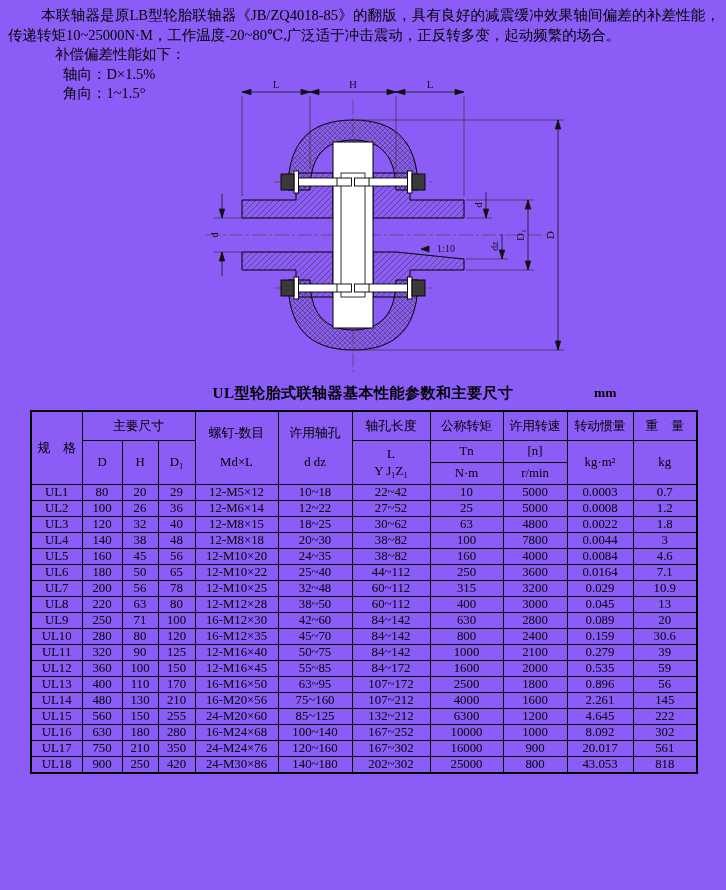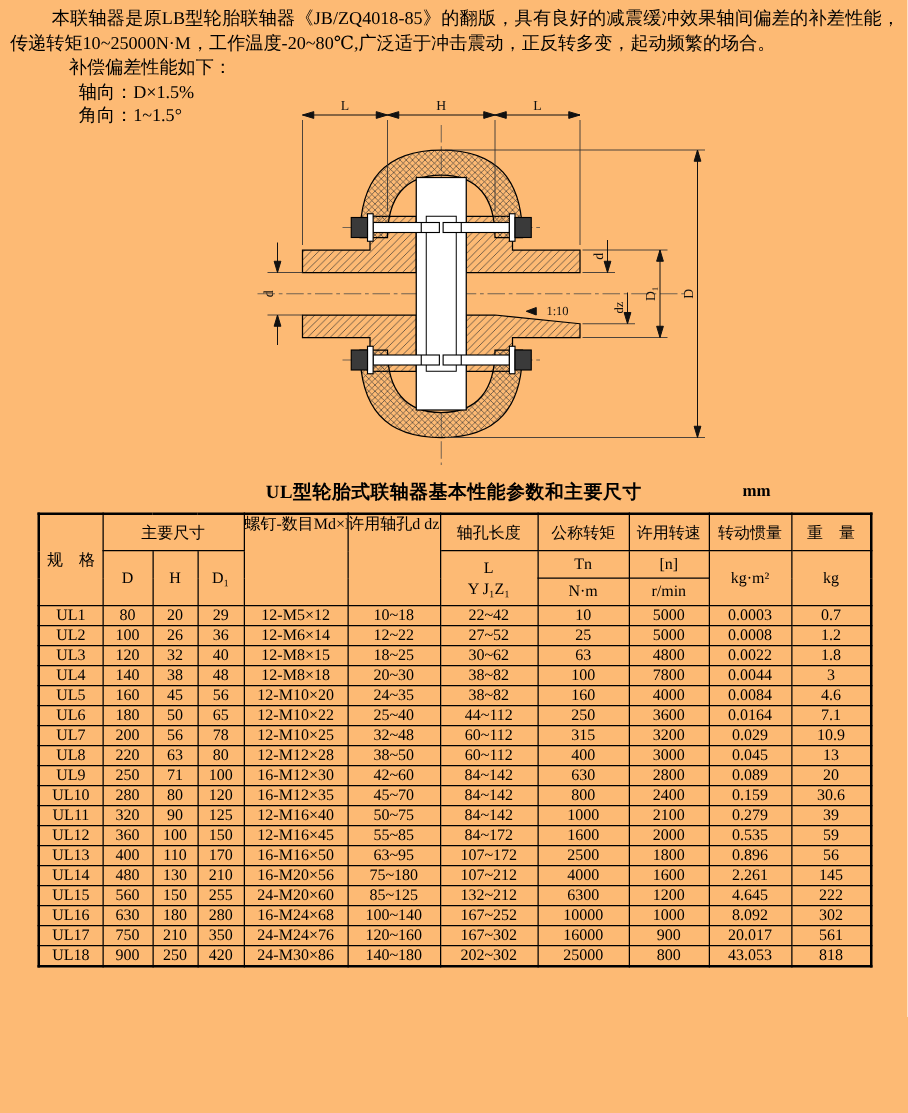--- a/index.html
+++ b/index.html
@@ -1,17 +1,17 @@
 <!DOCTYPE html>
 <html><head>
 <meta charset="utf-8">
 <style>
   html,body{margin:0;padding:0;background:#fff;}
   .page{
-    position:relative;width:726px;height:890px;background:#fdba74;color:#000;
+    position:relative;width:726px;height:890px;background:#8b5cf6;color:#000;
     font-family:"Liberation Serif","DejaVu Serif",serif;overflow:hidden;
   }
   
   .intro{padding:6px 8px 0 8px;}
   .intro p{margin:0;font-size:14.5px;line-height:19.6px;}
   .para{text-indent:2.3em;text-align:justify;width:712px;}
   .offset-head{margin-left:47px !important;}
   .offset-item{margin-left:55px !important;}
   
   .drawing{position:absolute;left:0;top:78px;width:726px;height:310px;}
@@ -28,21 +28,21 @@
   }
   table.spec td{
     border:1px solid #000;text-align:center;vertical-align:middle;
     padding:0;line-height:1.15;overflow:hidden;white-space:nowrap;
   }
   table.spec{border:2px solid #000;}
   tr.h1 td{height:28px;}
   tr.h2 td{height:21px;}
   tr.h3 td{height:21px;margin-top:48px;}
   td.stacked-cell{height:72px;}
-  .stacked-cell .inner{display:flex;flex-direction:row;justify-content:space-evenly;height:72px;}
+  .stacked-cell .inner{display:flex;flex-direction:column;justify-content:space-evenly;height:72px;}
   .two-line .inner{display:flex;flex-direction:column;justify-content:center;gap:2px;height:100%;}
   tbody.rows tr{height:16px;}
 </style>
 </head>
 <body>
 
 <div class="page">
 
   <div class="intro">
     <p class="para">本联轴器是原LB型轮胎联轴器《JB/ZQ4018-85》的翻版，具有良好的减震缓冲效果轴间偏差的补差性能，传递转矩10~25000N·M，工作温度-20~80℃,广泛适于冲击震动，正反转多变，起动频繁的场合。</p>
@@ -395,21 +395,21 @@
           <td>1800</td>
           <td>0.896</td>
           <td>56</td>
         </tr>
         <tr>
           <td>UL14</td>
           <td>480</td>
           <td>130</td>
           <td>210</td>
           <td>16-M20×56</td>
-          <td>75~180</td>
+          <td>75~160</td>
           <td>107~212</td>
           <td>4000</td>
           <td>1600</td>
           <td>2.261</td>
           <td>145</td>
         </tr>
         <tr>
           <td>UL15</td>
           <td>560</td>
           <td>150</td>

